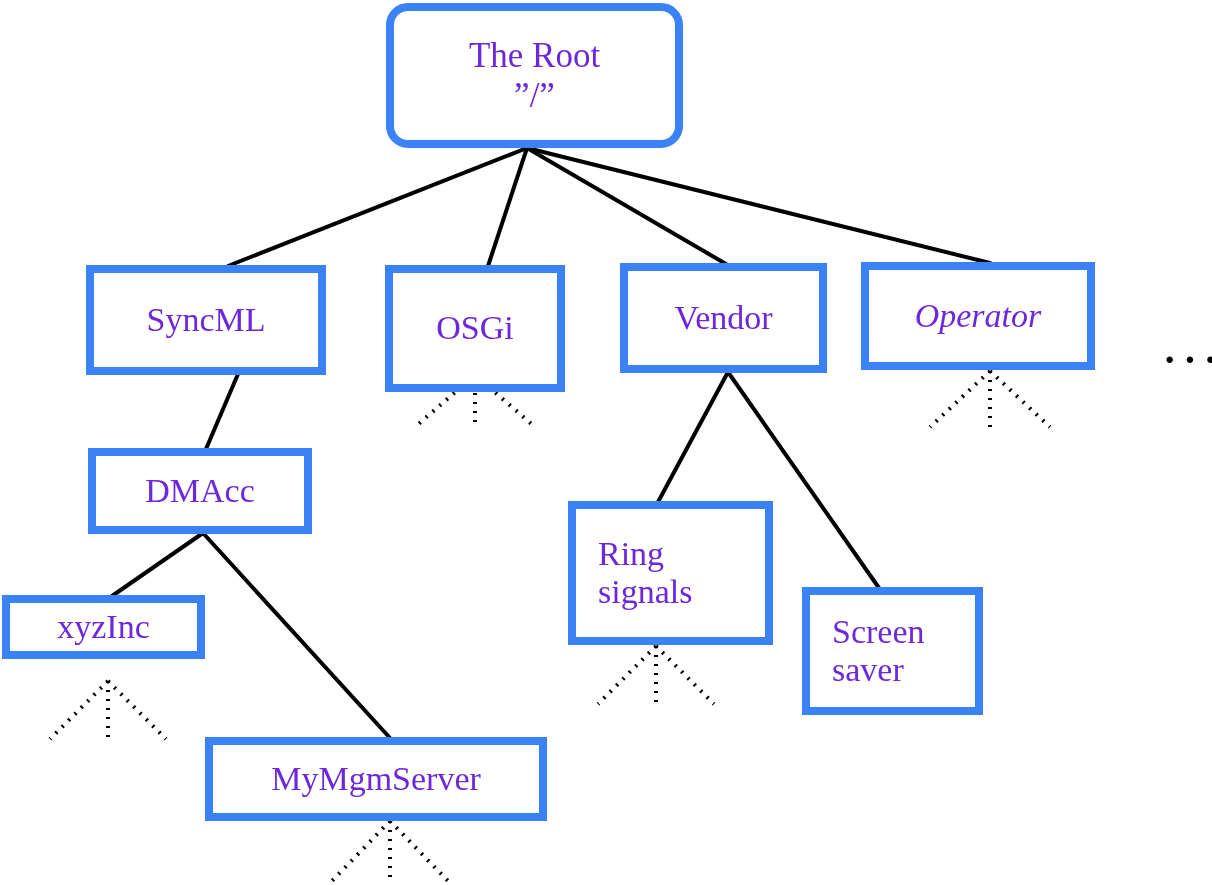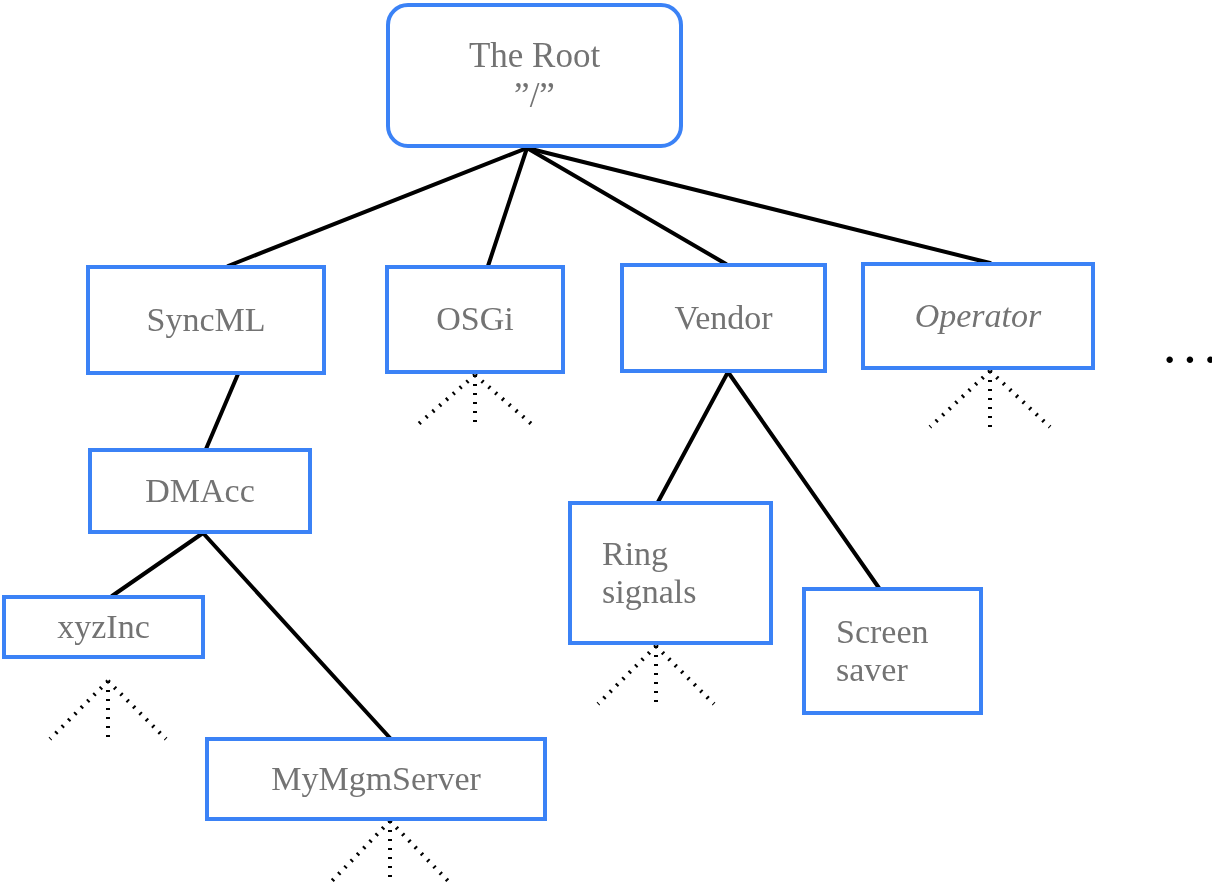--- a/index.html
+++ b/index.html
@@ -20,42 +20,42 @@
   #edges {
     position: absolute;
     left: 0;
     top: 0;
     width: 1212px;
     height: 885px;
   }
   .node {
     position: absolute;
     box-sizing: border-box;
-    border: 4px solid #3b82f6;
+    border: 8px solid #3b82f6;
     background: #ffffff;
     display: flex;
     align-items: center;
     justify-content: center;
     text-align: center;
-    color: #737373;
+    color: #6d28d9;
     line-height: 1.12;
     z-index: 2;
   }
   .node.rounded {
     border-radius: 22px;
   }
   .node-label {
     display: block;
     white-space: pre-line;
     font-size: 34px;
   }
   .node.root .node-label { font-size: 35px; }
   .node.two-line .node-label {
     text-align: left;
-    padding-left: 30px;
+    padding-left: 22px;
     width: 100%;
   }
   .ellipsis {
     position: absolute;
     font-size: 40px;
     letter-spacing: 7px;
     font-weight: bold;
     color: #000000;
     line-height: 1;
     z-index: 2;
@@ -98,21 +98,21 @@
   </svg>
 
   <div id="nodes-layer">
       <div class="node rounded root" style="left: 386px; top: 3px; width: 297px; height: 145px;">
         <span class="node-label">The Root
 ”/”</span>
       </div>
       <div class="node" style="left: 86px; top: 265px; width: 240px; height: 110px;">
         <span class="node-label">SyncML</span>
       </div>
-      <div class="node" style="left: 385px; top: 265px; width: 180px; height: 109px;">
+      <div class="node" style="left: 385px; top: 265px; width: 180px; height: 127px;">
         <span class="node-label">OSGi</span>
       </div>
       <div class="node" style="left: 620px; top: 263px; width: 207px; height: 110px;">
         <span class="node-label">Vendor</span>
       </div>
       <div class="node" style="left: 861px; top: 262px; width: 234px; height: 108px; font-style: italic;">
         <span class="node-label">Operator</span>
       </div>
       <div class="node" style="left: 88px; top: 448px; width: 224px; height: 86px; justify-content: center;">
         <span class="node-label">DMAcc</span>

